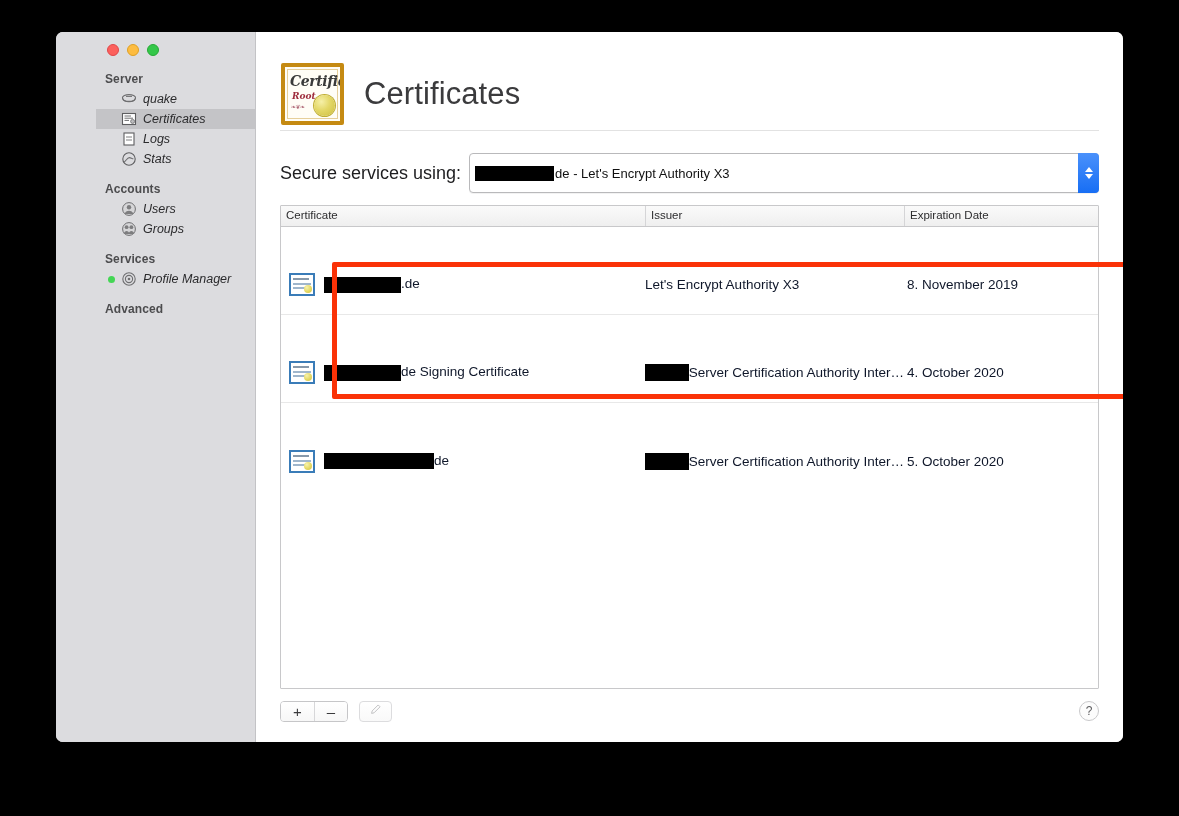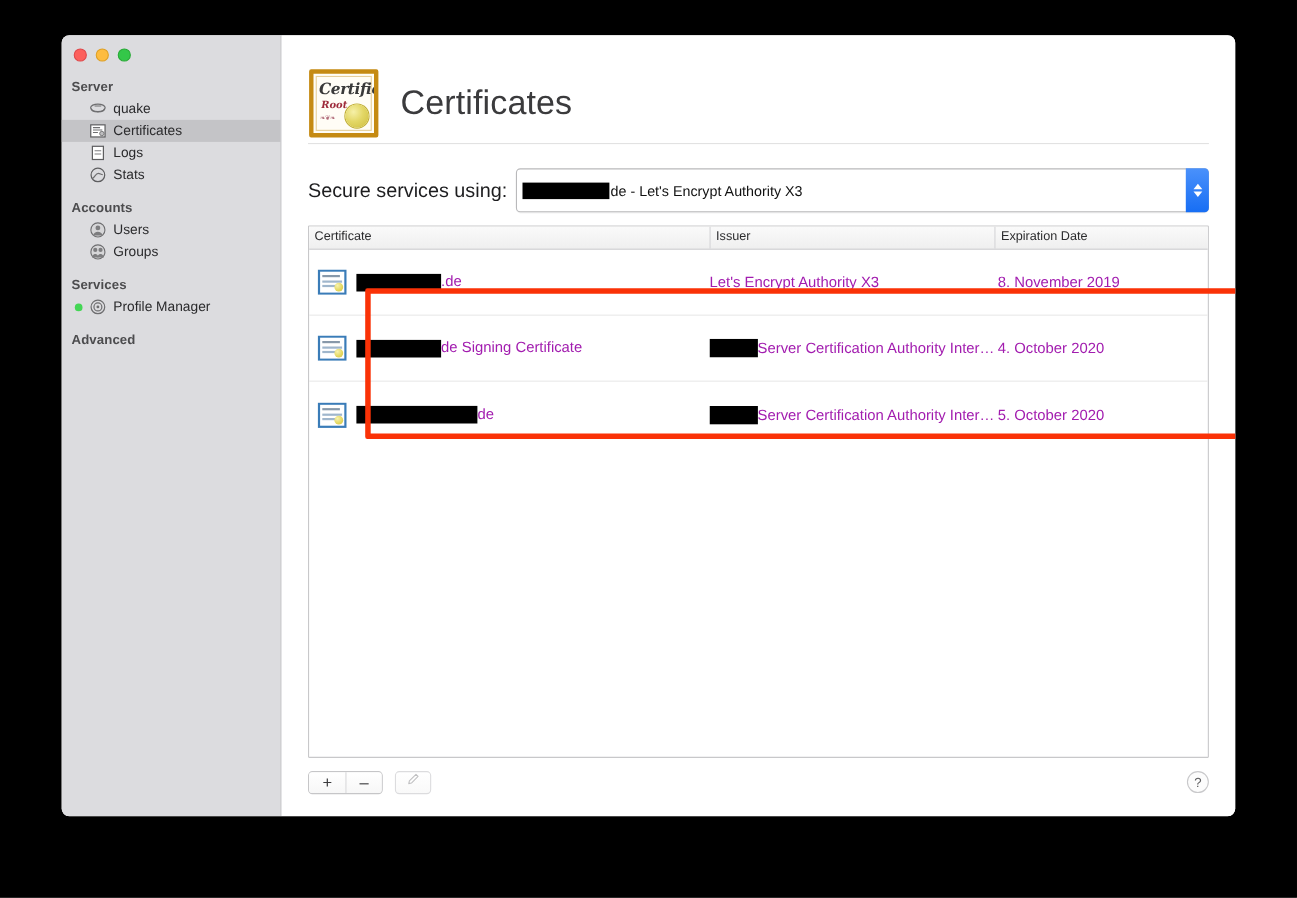--- a/index.html
+++ b/index.html
@@ -21,20 +21,21 @@
     box-shadow: 0 6px 26px rgba(0,0,0,0.55);
   }
   
   .sidebar {
     width: 200px;
     background: #dcdcdf;
     border-right: 1px solid #c3c3c6;
     padding-top: 0;
     flex: 0 0 200px;
     position: relative;
+    padding-left: 40px;
   }
   .traffic {
     height: 36px;
     display: flex;
     align-items: center;
     padding-left: 11px;
     gap: 8px;
   }
   .light { width: 12px; height: 12px; border-radius: 50%; }
   .light.red    { background: #fc605c; border: .5px solid #e0474a; }
@@ -53,21 +54,21 @@
     align-items: center;
     height: 20px;
     padding-left: 25px;
     font-size: 12.5px;
     color: #2b2b2d;
     gap: 6px;
     position: relative;
   }
   .s-item.selected { background: #c4c4c7; }
   .s-item .ico { width: 16px; height: 16px; flex: 0 0 16px; display:flex; align-items:center; justify-content:center;}
-  .s-item .lbl { white-space: nowrap; }
+  .s-item .lbl { white-space: nowrap; font-style: italic; }
   .s-item .dot {
     position: absolute; left: 12px; top: 7px;
     width: 7px; height: 7px; border-radius: 50%;
     background: #44d655;
   }
   .gap { height: 9px; }
 
   
   .main {
     flex: 1;
@@ -194,21 +195,22 @@
   .col-cert { width: 364px; flex: 0 0 364px; }
   .col-issuer { width: 259px; flex: 0 0 259px; }
   .col-exp { flex: 1; }
 
   .trow {
     display: flex;
     align-items: center;
     height: 60px;
     border-bottom: 1px solid #e8e8e8;
     font-size: 13.5px;
-    color: #a21caf;
+    color: #0f172a;
+    margin-top: 28px;
   }
   .trow:last-child { border-bottom: none; }
   .cell { display: flex; align-items: center; overflow: hidden; white-space: nowrap; }
   .cell.c1 { width: 364px; flex: 0 0 364px; padding-left: 8px; gap: 9px; }
   .cell.c2 { width: 259px; flex: 0 0 259px; }
   .cell.c3 { flex: 1; padding-left: 3px; }
 
   .cert-thumb {
     width: 26px; height: 23px;
     flex: 0 0 26px;

